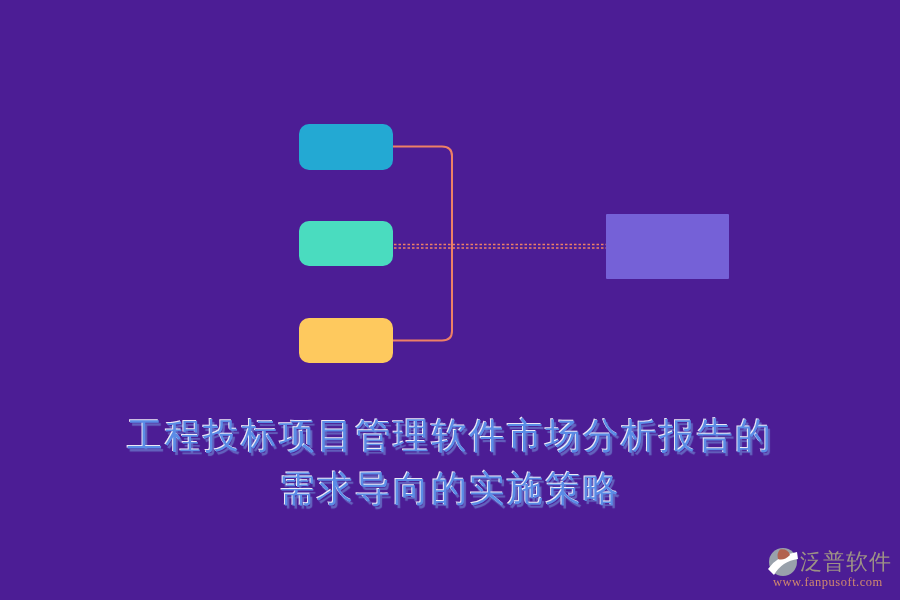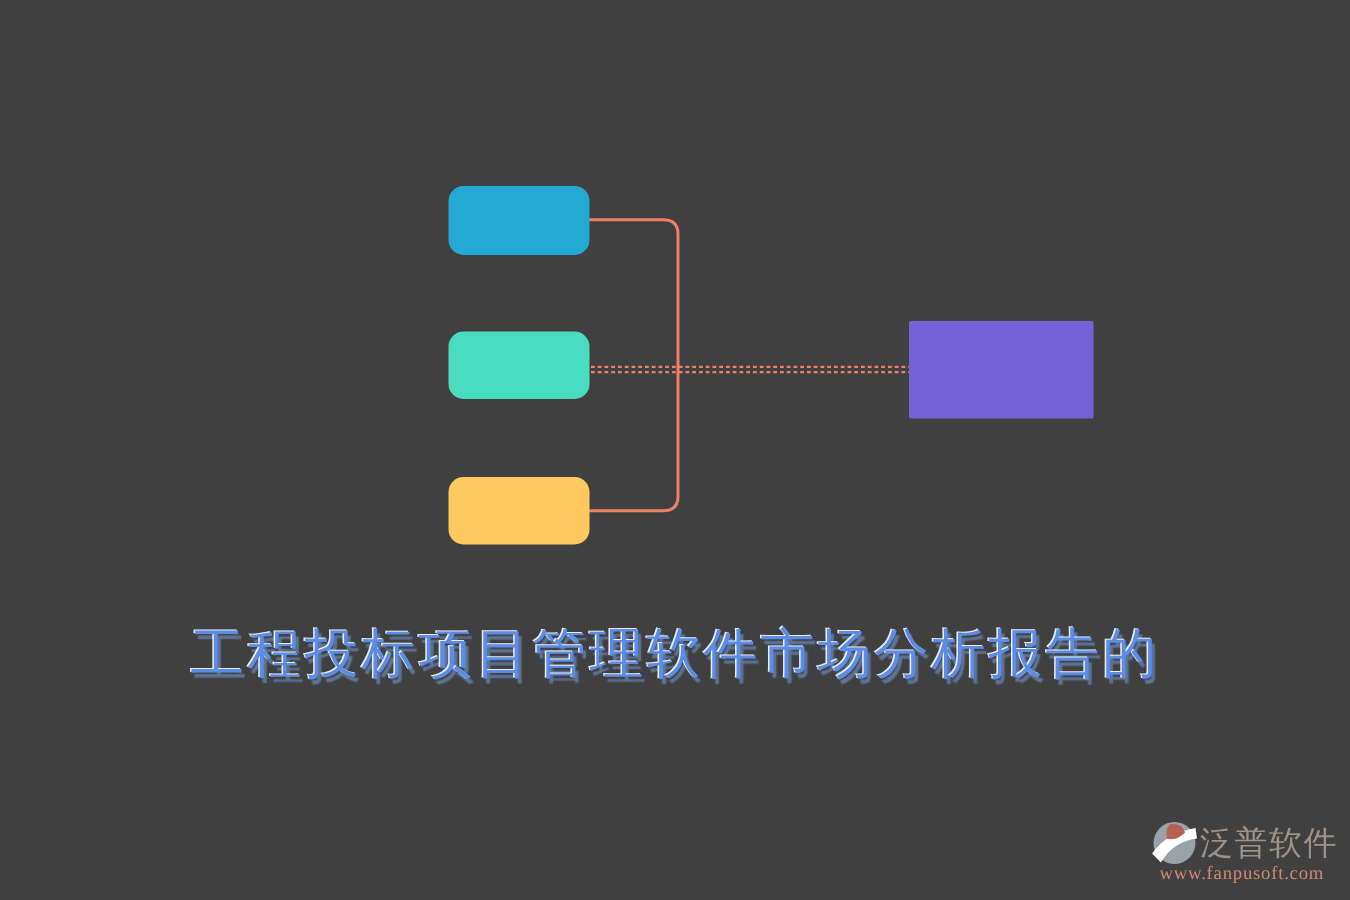--- a/index.html
+++ b/index.html
@@ -4,21 +4,21 @@
 <style>
   html, body {
     margin: 0;
     padding: 0;
     background: #ffffff;
   }
   .stage {
     position: relative;
     width: 900px;
     height: 600px;
-    background: #404040;
+    background: #4c1d95;
     overflow: hidden;
     font-family: "Liberation Sans", "DejaVu Sans", sans-serif;
   }
   
   .node {
     position: absolute;
   }
   .node-rounded {
     border-radius: 10px;
   }
@@ -96,20 +96,21 @@
     <line x1="394" y1="248" x2="606" y2="248" stroke-width="1.5" stroke-dasharray="2.5,2" stroke="#EE8066"></line>
   </svg>
 
   <div class="node node-rounded node-top" style="background: rgb(35, 169, 211);"></div>
   <div class="node node-rounded node-middle" style="background: rgb(74, 220, 191);"></div>
   <div class="node node-rounded node-bottom" style="background: rgb(254, 201, 94);"></div>
   <div class="node node-right" style="background: rgb(117, 97, 215);"></div>
 
   <div class="title-block" style="color: rgb(91, 140, 230);">
     <span class="title-line">工程投标项目管理软件市场分析报告的</span>
+    <span class="title-line">需求导向的实施策略</span>
   </div>
 
   <div class="watermark">
     <div class="wm-row">
       <svg class="wm-logo" viewBox="0 0 30 30" xmlns="http://www.w3.org/2000/svg">
         <circle cx="15" cy="15" r="14" fill="#99A1AB"></circle>
         <path d="M0,22 Q10,8 29,5 L30,12 Q14,14 6,28 Z" fill="#ffffff"></path>
         <path d="M12,2.5 Q20,1.5 22,8 Q16,14 10,12 Q8.5,6 12,2.5 Z" fill="#B2624F"></path>
       </svg>
       <span class="wm-brand" style="color: rgb(157, 146, 133);">泛普软件</span>

